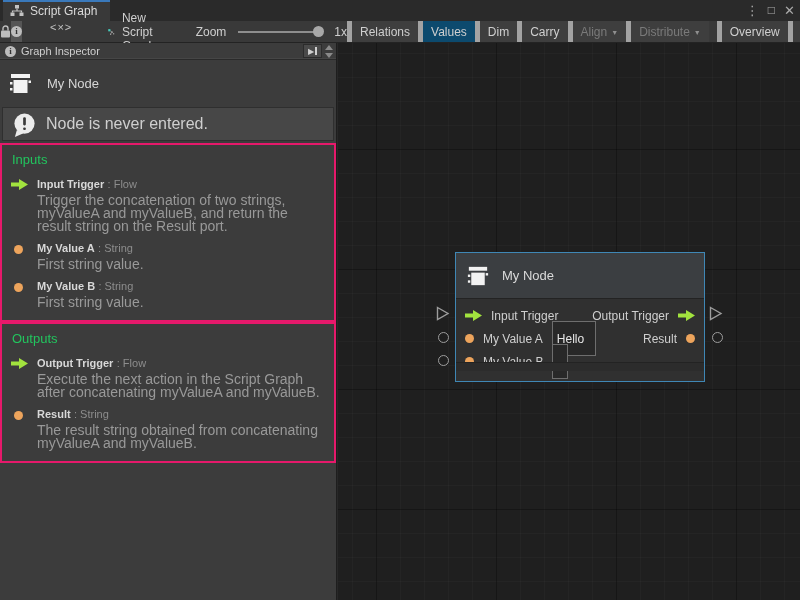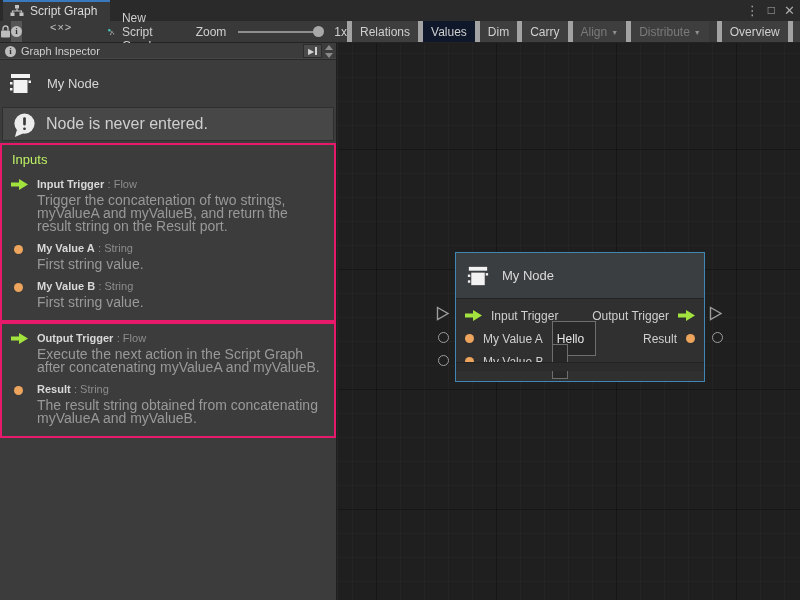--- a/index.html
+++ b/index.html
@@ -31,21 +31,21 @@
   .tb-icon-btn { width: 25px; display: flex; align-items: center; justify-content: center; }
   .tb-icon-btn.active { background: #565656; }
   .code-glyph { color: #c4c4c4; font-size: 11px; letter-spacing: 1px; margin-left: 28px; }
   .tb-sep { width: 1px; background: #2d2d2d; margin: 2px 0 2px 26px; }
   .newgraph { display: flex; align-items: center; gap: 7px; padding: 0 10px; }
   .zoom-group { display: flex; align-items: center; gap: 12px; margin-left: 22px; }
   .zoom-track { position: relative; width: 84px; height: 2px; background: #8f8f8f; }
   .zoom-knob { position: absolute; right: -2px; top: -5px; width: 11px; height: 11px; border-radius: 50%; background: #a8a8a8; }
   .tb-right { margin-left: auto; display: flex; align-items: stretch; }
   .tb-txt-btn { display: flex; align-items: center; gap: 4px; padding: 0 8px; background: #3e3e3e; border-left: 5px solid #a3a3a3; white-space: nowrap; }
-  .tb-txt-btn.active { background: #0f172a; }
+  .tb-txt-btn.active { background: #0c4a6e; }
   .tb-txt-btn.disabled { color: #7a7a7a; }
   .dd-arrow { font-size: 7px; color: #8f8f8f; padding-top: 2px; }
   .tb-txt-btn.gap-before { margin-left: 8px; }
   
   .inspector { position: absolute; top: 43px; left: 0; width: 337px; height: 557px; background: #3c3c3c; border-right: 1px solid #1e1e1e; }
   .insp-header {
     position: relative; height: 17px; background: #3c3c3c;
     border-bottom: 1px solid #2a2a2a; box-shadow: inset 0 -1px 0 #464646;
     display: flex; align-items: center; gap: 5px; padding: 0 5px; font-size: 11px; color: #cfcfcf;
   }
@@ -60,21 +60,21 @@
   .scroll-arrows { display: flex; flex-direction: column; gap: 3px; padding-right: 1px; }
   .tri-up { width: 0; height: 0; border-left: 4px solid transparent; border-right: 4px solid transparent; border-bottom: 5px solid #8a8a8a; }
   .tri-down { width: 0; height: 0; border-left: 4px solid transparent; border-right: 4px solid transparent; border-top: 5px solid #8a8a8a; }
   .node-summary { height: 46px; display: flex; align-items: center; gap: 13px; padding: 0 7px; }
   .node-summary .title { font-size: 13px; color: #d6d6d6; }
   .warning {
     margin: 1px 2px 2px 2px; height: 34px; background: #474747; border: 1px solid #2f2f2f;
     display: flex; align-items: center; gap: 9px; padding: 0 9px; font-size: 16px; color: #cfcfcf;
   }
   .section { border: 2px solid #e6196b; background: #3c3c3c; padding: 7px 9px 3px 9px; }
-  .section-title { font-size: 13px; font-weight: normal; color: #bef264; margin: 0 0 10px 1px; }
+  .section-title { font-size: 13px; font-weight: normal; color: #22c55e; margin: 0 0 10px 1px; }
   .port { display: flex; gap: 9px; margin-bottom: 8px; }
   .picon { flex: 0 0 17px; padding-top: 2px; }
   .value-dot { width: 9px; height: 9px; border-radius: 50%; background: #eda45c; margin-left: 3px; margin-top: 2px; }
   .pbody { flex: 1; }
   .pname { font-size: 11px; font-weight: bold; color: #d8d8d8; display: inline; }
   .ptype { font-size: 11px; font-weight: normal; color: #8d8d8d; display: inline; }
   .pdesc { font-size: 14px; color: #999999; line-height: 13px; margin-top: 3px; max-width: 290px; }
   
   .graph {
     position: absolute; top: 43px; left: 338px; width: 462px; height: 557px;
@@ -259,20 +259,21 @@
           </div>
         <div class="pbody">
           <span class="pname">My Value B</span>
           <span class="ptype">: String</span>
           <div class="pdesc">First string value.</div>
         </div>
       </div>
     </div>
 
     <div class="section">
+      <div class="section-title">Outputs</div>
 
       <div class="port">
         <div class="picon">
           <svg class="flow-arrow" width="17" height="11" viewBox="0 0 17 11">
             <path d="M0 3.5 H8 V0 L17 5.5 L8 11 V7.5 H0 Z" fill="#a2e33e"></path>
           </svg>
         </div>
         <div class="pbody">
           <span class="pname">Output Trigger</span>
           <span class="ptype">: Flow</span>

